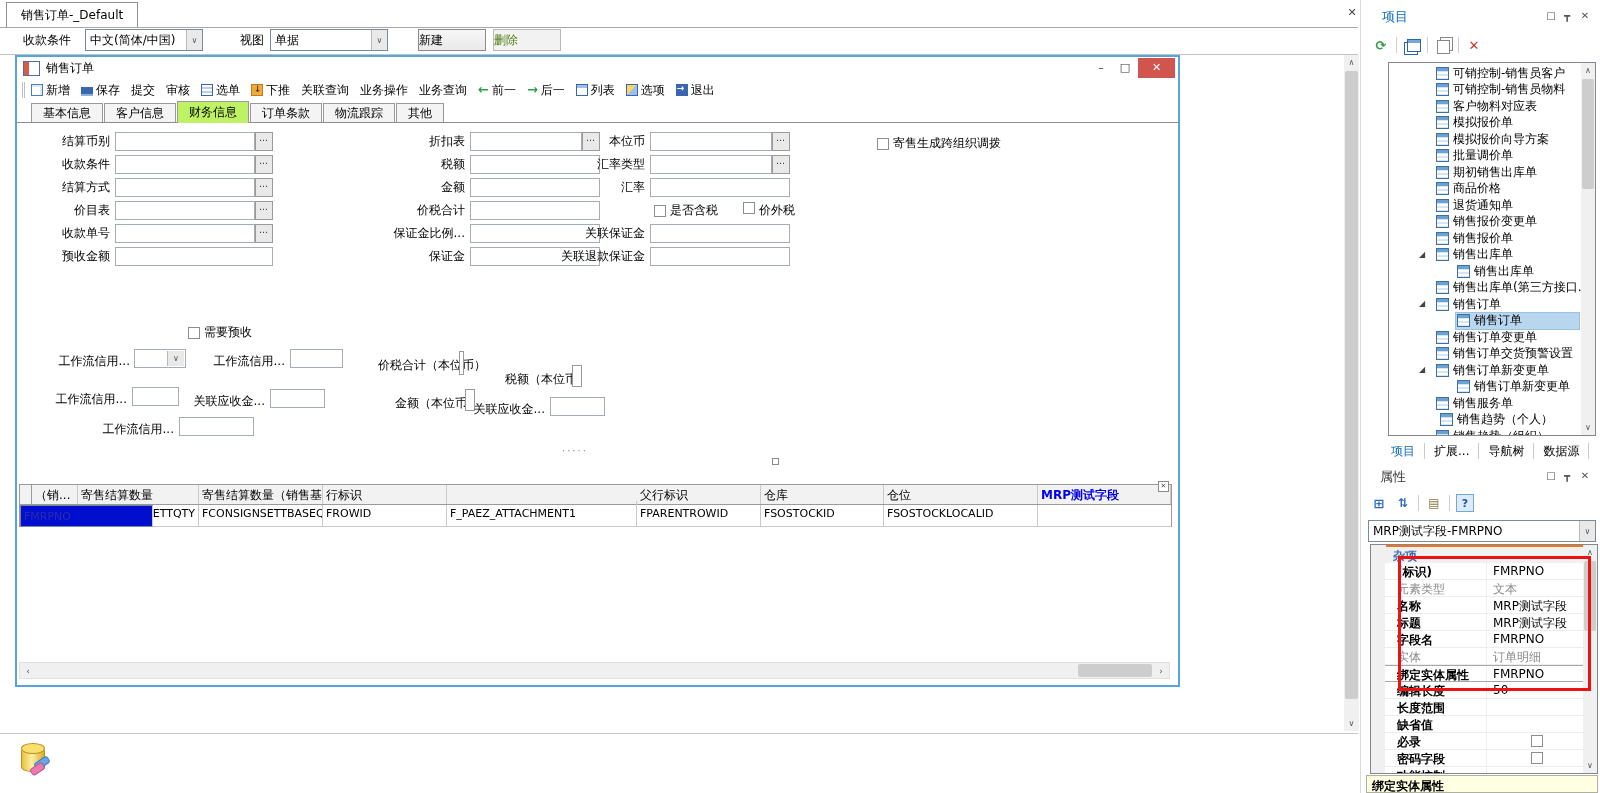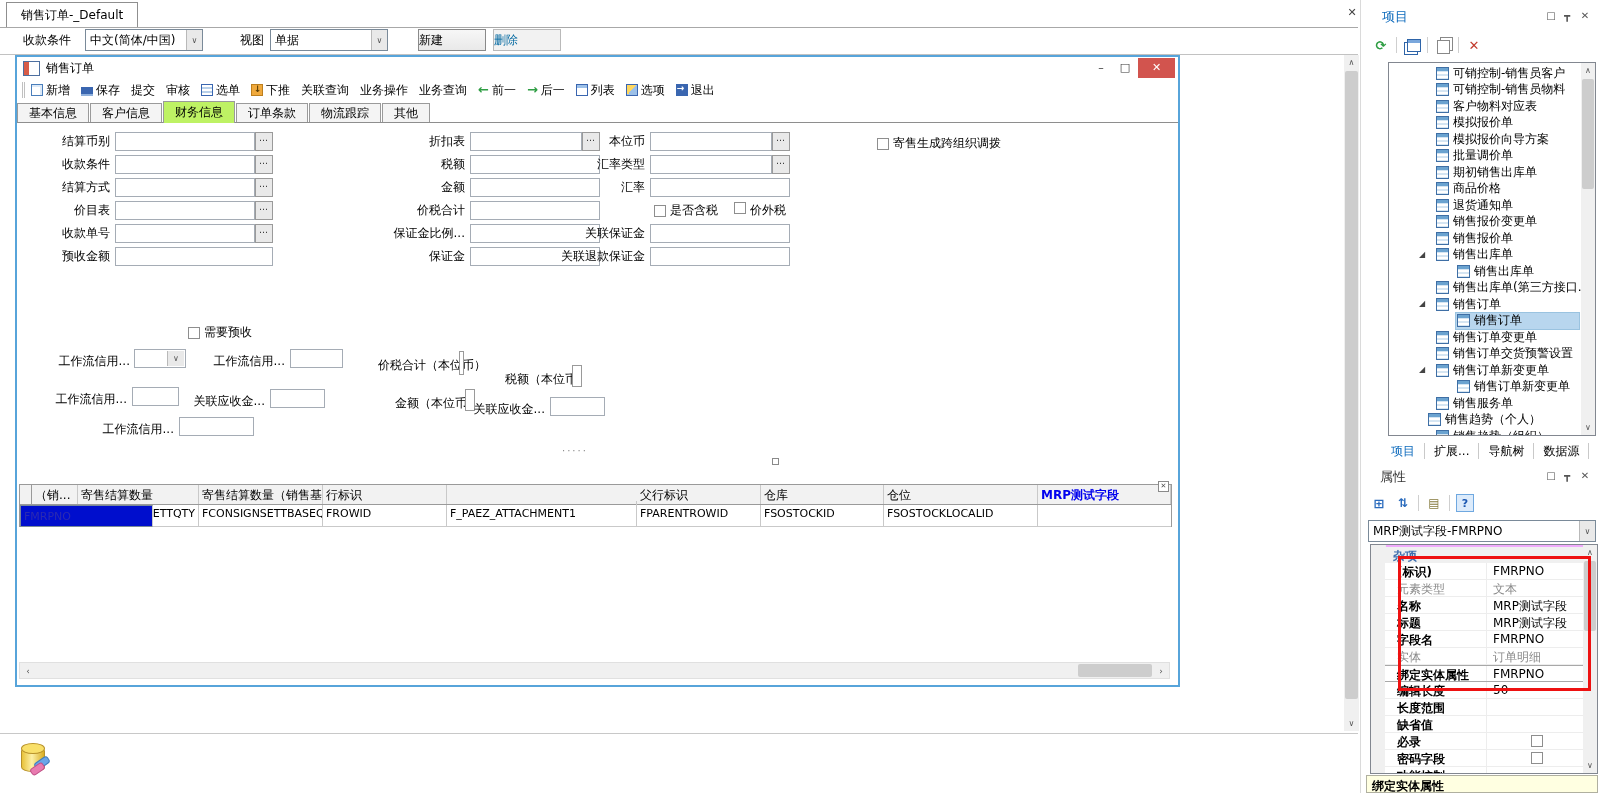--- a/index.html
+++ b/index.html
@@ -12,21 +12,21 @@
   .doctab{position:absolute;left:6px;top:2px;height:24px;line-height:24px;padding:0 14px;background:#fff;
           border:1px solid #8f8f8f;border-bottom:none;z-index:2}
   .doctab-close{position:absolute;left:1345px;top:6px;width:14px;height:14px;line-height:14px;text-align:center;color:#444;font-size:11px;cursor:default}
   
   .toplabel{position:absolute;height:22px;line-height:22px}
   .sel{position:absolute;height:22px;border:1px solid #7a8a99;background:#fff;display:flex;align-items:center;box-sizing:border-box}
   .sel .selval{padding-left:4px;flex:1;white-space:nowrap;overflow:hidden}
   .sel .arr{width:15px;height:100%;background:#e9e9e9;border-left:1px solid #b9b9b9;display:flex;align-items:center;justify-content:center;font-size:8px;color:#555}
   .btn{position:absolute;height:22px;line-height:20px;background:linear-gradient(#f7f7f7,#e9e9e9);
        border:1px solid #8a8a8a;box-sizing:border-box}
-  .btn.disabled{color:#0369a1;border-color:#b9b9b9;background:#f2f2f2}
+  .btn.disabled{color:#4d7c0f;border-color:#b9b9b9;background:#f2f2f2}
   
   .mdi{position:absolute;left:15px;top:55px;width:1165px;height:632px;background:#fff;border:2px solid #57a4da;box-sizing:border-box}
   .mdi-title{position:absolute;left:0;top:0;right:0;height:22px;display:flex;align-items:center;padding-left:6px}
   .formic{width:15px;height:13px;border:1px solid #4d6fa0;background:linear-gradient(90deg,#d85c48 0 5px,#fff 5px),linear-gradient(#6a93c8 0 4px,#fff 4px);margin-right:6px}
   .winctl{position:absolute;top:2px;width:24px;height:18px;text-align:center;line-height:17px;color:#333;font-size:11px}
   .winclose{position:absolute;top:1px;width:37px;height:20px;background:var(--close_red);color:#fff;text-align:center;line-height:19px;font-weight:bold;font-size:11px}
   #win-tools{position:absolute;left:3px;top:22px;right:2px;height:22px;display:flex;align-items:center;white-space:nowrap}
   #win-tools::before{content:"";border-left:3px double #c0c0c0;height:16px;margin:0 6px 0 2px}
   .tbi{display:inline-flex;align-items:center;gap:3px;margin-right:11px}
   .tb-ic{display:inline-block;width:12px;height:12px;box-sizing:border-box}
@@ -34,21 +34,21 @@
   .ic-save{background:#3a66b0;box-shadow:inset 0 3px 0 #fff,inset 0 -2px 0 #8fb0dc}
   .ic-pick{border:1px solid #3a66b0;background:repeating-linear-gradient(to bottom,#fff 0 2px,#b8d0ea 2px 4px)}
   .ic-push{background:#f0a93c;border:1px solid #bd7f1e;position:relative}
   .ic-push::after{content:"↓";position:absolute;left:2px;top:-1px;font-size:9px;color:#5a3c00;font-weight:bold}
   .ic-list{border:1px solid #3a66b0;background:linear-gradient(#9cc0e8 0 3px,#fff 3px),repeating-linear-gradient(to bottom,#fff 0 2px,#cfe0f2 2px 4px)}
   .ic-options{border:1px solid #3a66b0;background:linear-gradient(135deg,#ffd75e 0 50%,#9cc0e8 50%)}
   .ic-exit{background:#3a66b0;position:relative}
   .ic-exit::after{content:"→";position:absolute;left:1px;top:-1px;font-size:9px;color:#fff;font-weight:bold}
   .tb-arr{color:#2f9e44;font-weight:bold;font-size:13px;line-height:12px}
   
-  .tabs{position:absolute;display:flex;align-items:flex-end;border-bottom:1px solid #8e8e8e;padding-left:0;box-sizing:border-box}
+  .tabs{position:absolute;display:flex;align-items:flex-end;border-bottom:1px solid #8e8e8e;padding-left:14px;box-sizing:border-box}
   .tab{height:18px;line-height:18px;padding:0 11px;margin-right:1px;background:#f4f4f4;border:1px solid #9a9a9a;border-bottom:none;white-space:nowrap}
   .tab.active{height:21px;line-height:21px;background:#bef264;margin-bottom:-1px;z-index:1}
   
   .frow{position:absolute;display:flex;align-items:center;height:19px}
   .flabel{box-sizing:border-box;text-align:right;padding-right:5px;white-space:nowrap;overflow:hidden}
   .inp{display:inline-block;height:19px;box-sizing:border-box;border:1px solid #a5acb5;background:#fff}
   .more{display:inline-block;width:18px;height:19px;box-sizing:border-box;background:#e9e9e9;border:1px solid #9a9a9a;
         font-size:9px;line-height:15px;text-align:center;color:#333;letter-spacing:1px}
   .cb{display:inline-block;width:12px;height:12px;box-sizing:border-box;border:1px solid #8e8e8e;background:#fff}
   .cbrow{position:absolute;display:flex;align-items:center;gap:4px;white-space:nowrap}
@@ -94,21 +94,21 @@
   .texp{position:absolute;left:30px;top:3px;font-size:8px;color:#444}
   .twrap{position:absolute;top:0;display:flex;align-items:center;gap:4px;height:16px;padding:0 3px 0 1px}
   .twrap.tsel{background:var(--tree_sel);outline:1px solid #9ac3e0;right:2px}
   .tree-ic{flex:0 0 auto;width:13px;height:13px;box-sizing:border-box;border:1px solid #3f6fa5;
            background:linear-gradient(#6ba3d0 0 3px,rgba(0,0,0,0) 3px),repeating-linear-gradient(to bottom,#fff 0 2px,#d5e5f2 2px 4px)}
   .tlabel{white-space:nowrap}
   .ptabs{position:absolute;display:flex;align-items:center;height:22px}
   .ptab{padding:0 9px;border-right:1px solid #c9c9c9;height:16px;line-height:16px;white-space:nowrap}
   .ptab.active{color:var(--accent)}
   
-  #pgrid{position:absolute;left:1370px;top:544px;width:228px;height:230px;border:1px solid #828790;background:#f0abfc;overflow:hidden;box-sizing:border-box}
+  #pgrid{position:absolute;left:1370px;top:544px;width:228px;height:230px;border:1px solid #828790;background:#f97316;overflow:hidden;box-sizing:border-box}
   .pgutter{position:absolute;left:0;top:0;bottom:0;width:14px;background:#f0f0f0;border-right:1px solid #ededed}
   .pcat{position:absolute;left:0;top:2px;width:213px;height:16px;background:#f0f0f0;color:#3f6fae;font-weight:bold;padding:1px 0 0 22px;box-sizing:border-box}
   .prow{position:absolute;left:14px;width:199px;height:17px;display:flex;border-bottom:1px solid #ededed;box-sizing:border-box;background:#fff}
   .plabel{box-sizing:border-box;width:102px;padding:1px 2px 0 12px;border-right:1px solid #ededed;white-space:nowrap;overflow:hidden;font-weight:bold}
   .pval{flex:1;padding:1px 0 0 6px;white-space:nowrap;overflow:hidden}
   .prow.ro .plabel,.prow.ro .pval{color:#8a8a8a;font-weight:normal}
   .prow.psel{border-top:1px solid #a8a8a8;border-bottom:1px solid #a8a8a8}
   .pcb{margin-left:38px;margin-top:1px}
   #redbox{position:absolute;left:1398px;top:556px;width:193px;height:135px;border:3px solid var(--red_box);box-sizing:border-box;z-index:40;pointer-events:none}
   #pdesc{position:absolute;left:1366px;top:775px;width:232px;height:18px;background:#ffffe1;border:1px solid #b0b0a0;box-sizing:border-box;padding:2px 0 0 5px;font-weight:bold;overflow:hidden}
@@ -282,21 +282,21 @@
         <div class="frow" style="left: 520px; top: 121px;">
           <span class="flabel" style="width: 113px;">汇率</span>
           <span class="inp" style="width: 140px;"></span>
         </div>
         <div class="frow" style="left: 520px; top: 144px;">
           <span style="display: inline-block; width: 117px;"></span>
           <span style="display: inline-flex; align-items: center; gap: 4px; margin-right: 16px;">
             <span class="cb"></span>
             <span>是否含税</span>
           </span>
-          <span style="display: inline-flex; gap: 4px; margin-right: 16px;">
+          <span style="display: inline-flex; gap: 4px; margin-right: 16px; margin-left: 9px;">
             <span class="cb"></span>
             <span>价外税</span>
           </span>
         </div>
         <div class="frow" style="left: 520px; top: 167px;">
           <span class="flabel" style="width: 113px;">关联保证金</span>
           <span class="inp" style="width: 140px;"></span>
         </div>
         <div class="frow" style="left: 520px; top: 190px;">
           <span class="flabel" style="width: 113px;">关联退款保证金</span>
@@ -533,21 +533,21 @@
           <span class="tlabel">销售订单新变更单</span>
         </span>
       </div>
       <div class="trow" style="top: 332px;">
         <span class="twrap" style="left: 46px;">
           <span class="tree-ic"></span>
           <span class="tlabel">销售服务单</span>
         </span>
       </div>
       <div class="trow" style="top: 348.5px;">
-        <span class="twrap" style="left: 38px;">
+        <span class="twrap" style="left: 50px;">
           <span class="tree-ic"></span>
           <span class="tlabel">销售趋势（个人）</span>
         </span>
       </div>
       <div class="trow" style="top: 365px;">
         <span class="twrap" style="left: 46px;">
           <span class="tree-ic"></span>
           <span class="tlabel">销售趋势（组织）</span>
         </span>
       </div>

